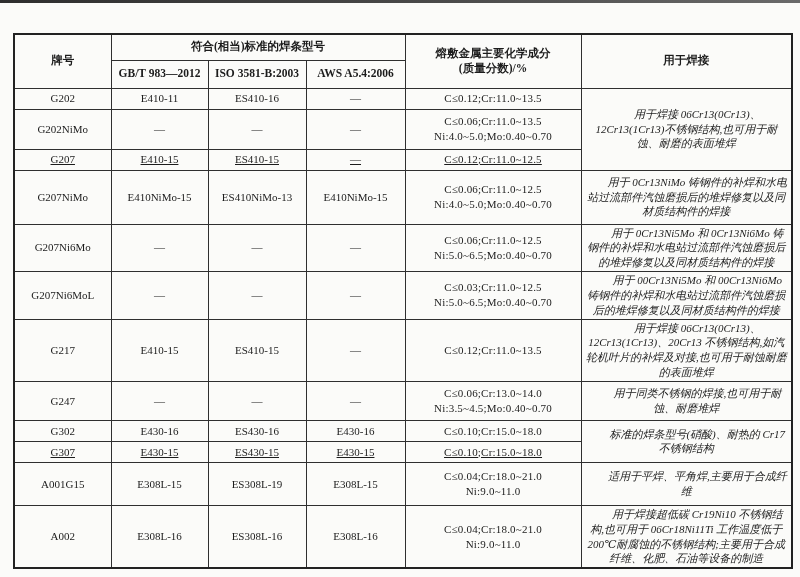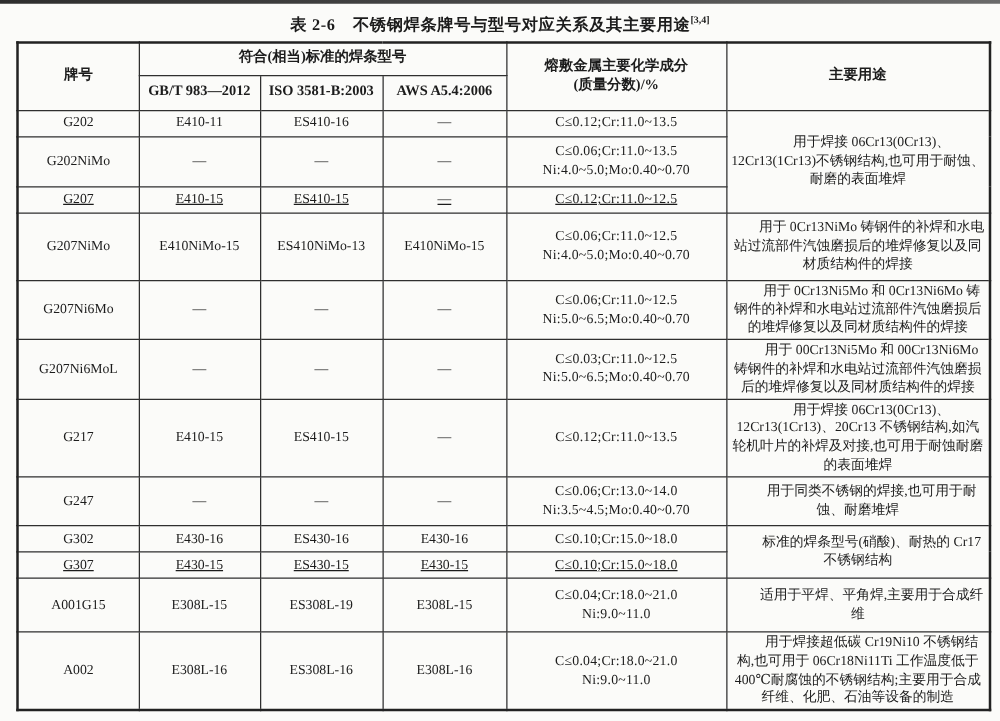--- a/index.html
+++ b/index.html
@@ -33,55 +33,52 @@
     text-align:center;vertical-align:middle;
     padding:1px 3px;
     font-size:11px;line-height:1.35;
     overflow:hidden;
   }
   table.doc th{font-weight:bold;font-size:11.5px;}
   .multiline{white-space:pre-line;}
   td.comp{font-size:10.5px;letter-spacing:.2px;}
   td.use{
     text-align:left;text-indent:2em;
-    padding:3px 7px;font-size:11px;line-height:1.5;
+    padding:3px 7px;font-size:11px;line-height:1.5;font-style:italic;
   }
   
   tr.hr1{height:26px;} tr.hr2{height:28px;}
   tr.r0{height:21px;}  tr.r1{height:40px;}  tr.r2{height:21px;text-decoration:underline;}
   tr.r3{height:54px;}  tr.r4{height:47px;}  tr.r5{height:47px;}
   tr.r6{height:47px;}  tr.r7{height:39px;}  tr.r8{height:21px;}
   tr.r9{height:21px;text-decoration:underline;}  tr.r10{height:43px;margin-top:40px;} tr.r11{height:60px;}
 </style>
 </head>
 <body>
 
 <div class="page">
   <div class="scan-edge-top"></div>
 
-  <div class="title-row">
-    <span class="tlabel">表 2-6</span><span>不锈钢焊条牌号与型号对应关系及其主要用途</span><sup>[3,4]</sup>
-  </div>
 
   <table class="doc">
     <colgroup>
       <col style="width:97px">
         <col style="width:97px">
         <col style="width:98px">
       <col style="width:99px">
         <col style="width:176px">
         <col style="width:211px">
     </colgroup>
     <thead>
       <tr class="hr1">
         <th rowspan="2">牌号</th>
         <th colspan="3">符合(相当)标准的焊条型号</th>
         <th rowspan="2" class="multiline">熔敷金属主要化学成分
 (质量分数)/%</th>
-        <th rowspan="2">主要用途</th>
+        <th rowspan="2">用于焊接</th>
       </tr>
       <tr class="hr2">
         <th>GB/T 983—2012</th>
         <th>ISO 3581-B:2003</th>
         <th>AWS A5.4:2006</th>
       </tr>
     </thead>
     <tbody>
       <tr class="r0">
         <td>G202</td>
@@ -174,17 +171,17 @@
 Ni:9.0~11.0</td>
         <td class="use">适用于平焊、平角焊,主要用于合成纤维</td>
       </tr>
       <tr class="r11">
         <td>A002</td>
         <td>E308L-16</td>
         <td>ES308L-16</td>
         <td>E308L-16</td>
         <td class="comp multiline">C≤0.04;Cr:18.0~21.0
 Ni:9.0~11.0</td>
-        <td class="use">用于焊接超低碳 Cr19Ni10 不锈钢结构,也可用于 06Cr18Ni11Ti 工作温度低于 400℃耐腐蚀的不锈钢结构;主要用于合成纤维、化肥、石油等设备的制造</td>
+        <td class="use">用于焊接超低碳 Cr19Ni10 不锈钢结构,也可用于 06Cr18Ni11Ti 工作温度低于 200℃耐腐蚀的不锈钢结构;主要用于合成纤维、化肥、石油等设备的制造</td>
       </tr>
     </tbody>
   </table>
 </div>
 
 </body></html>

